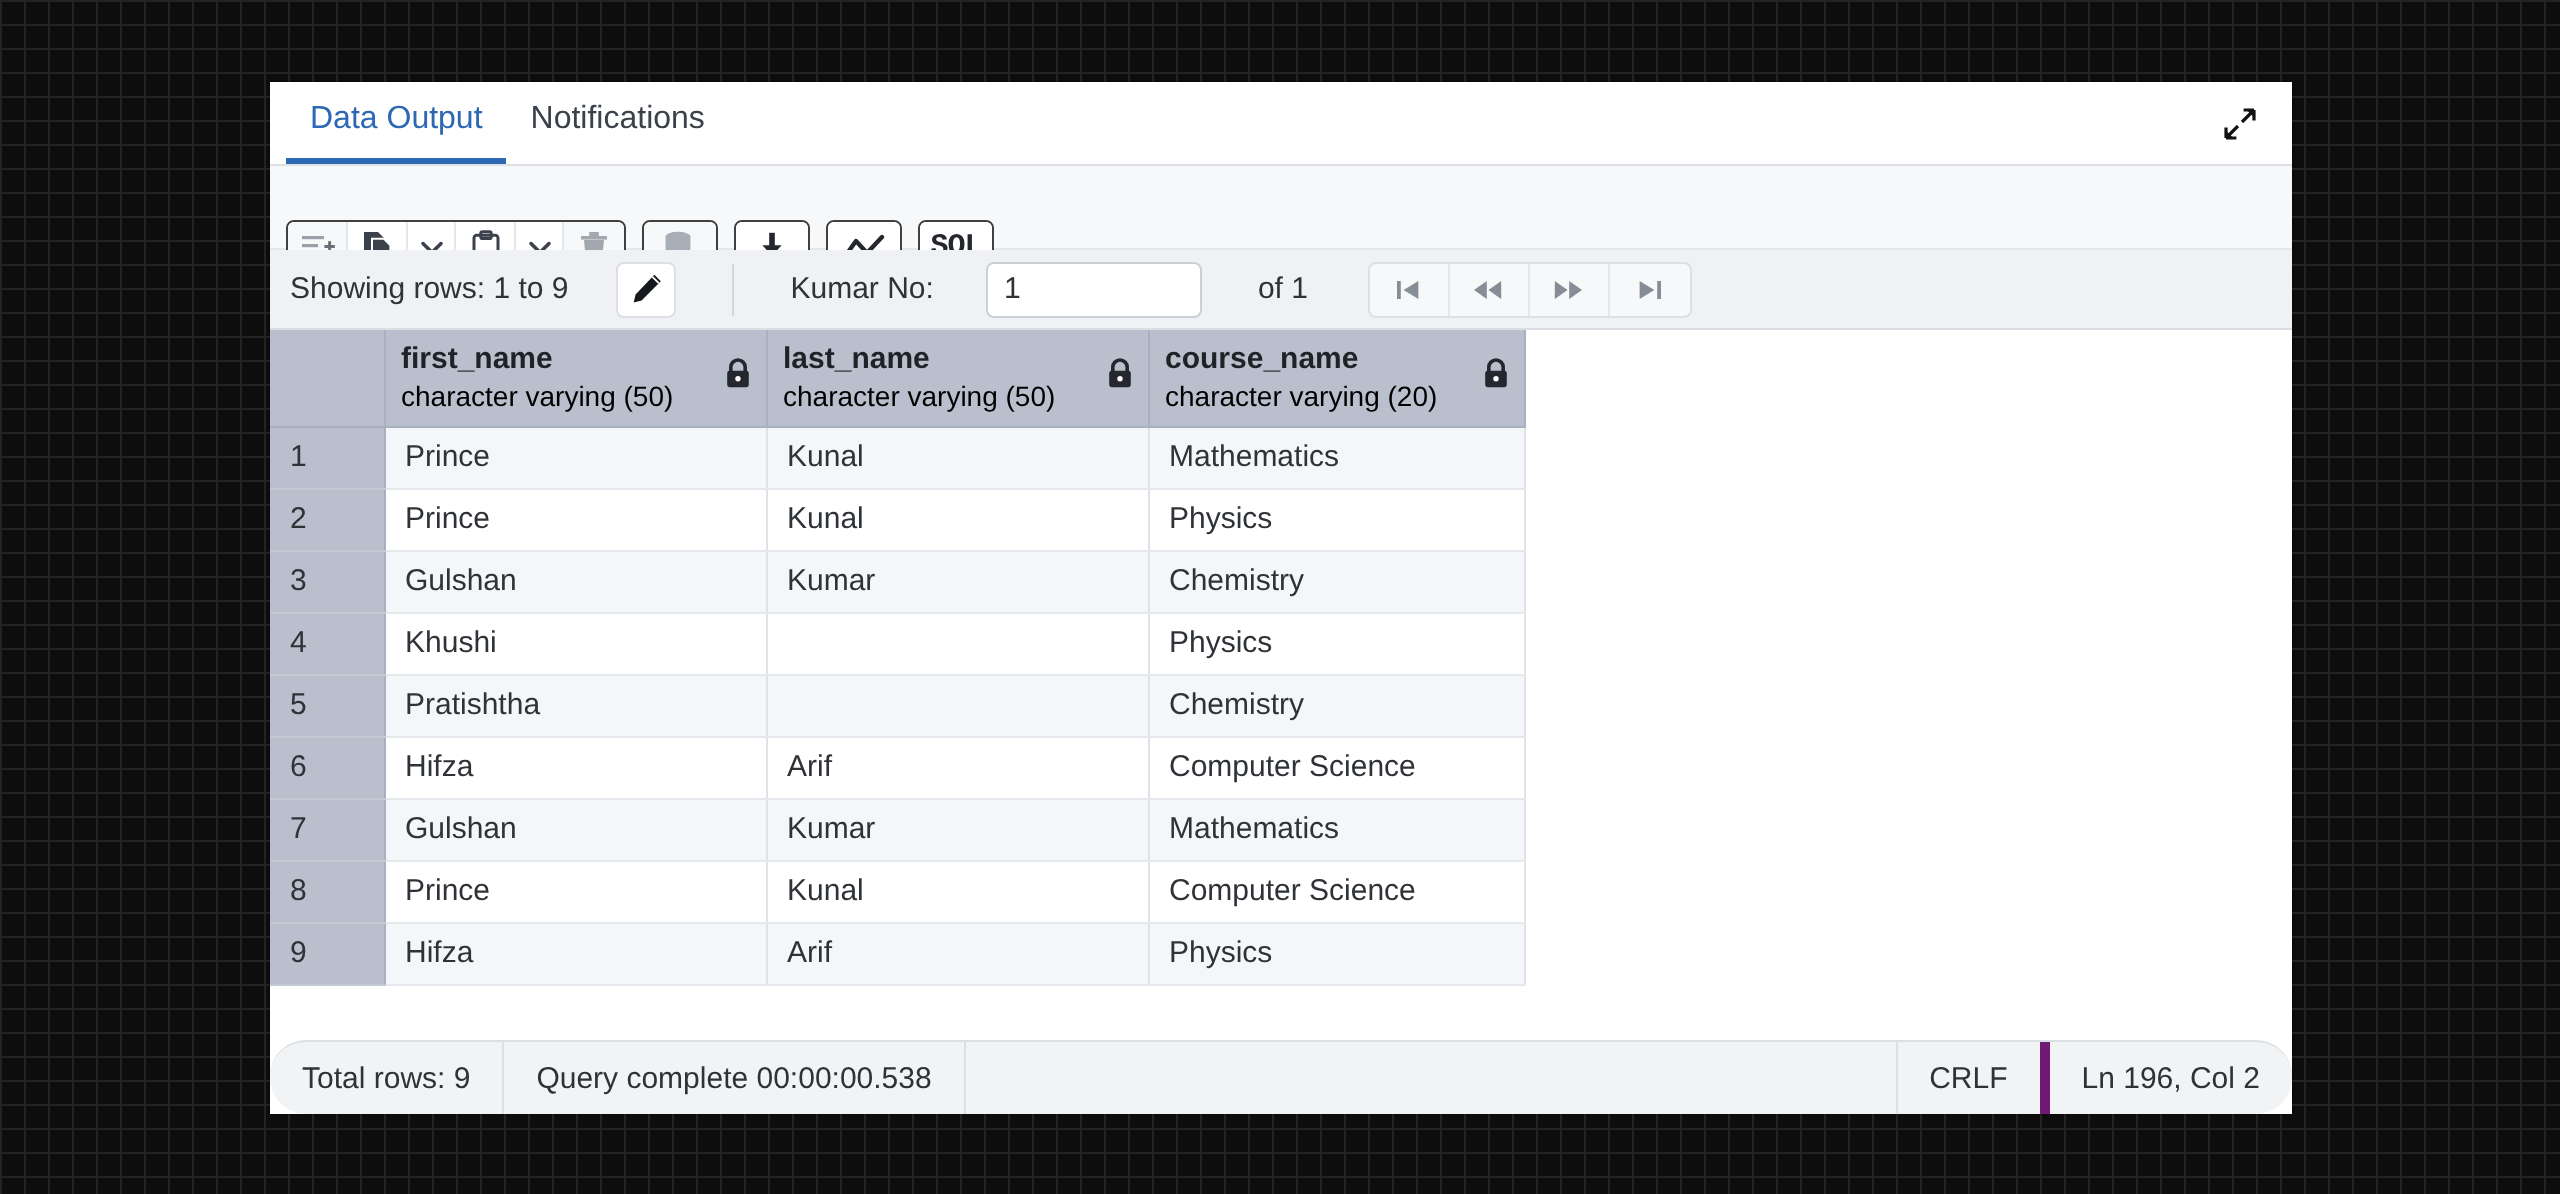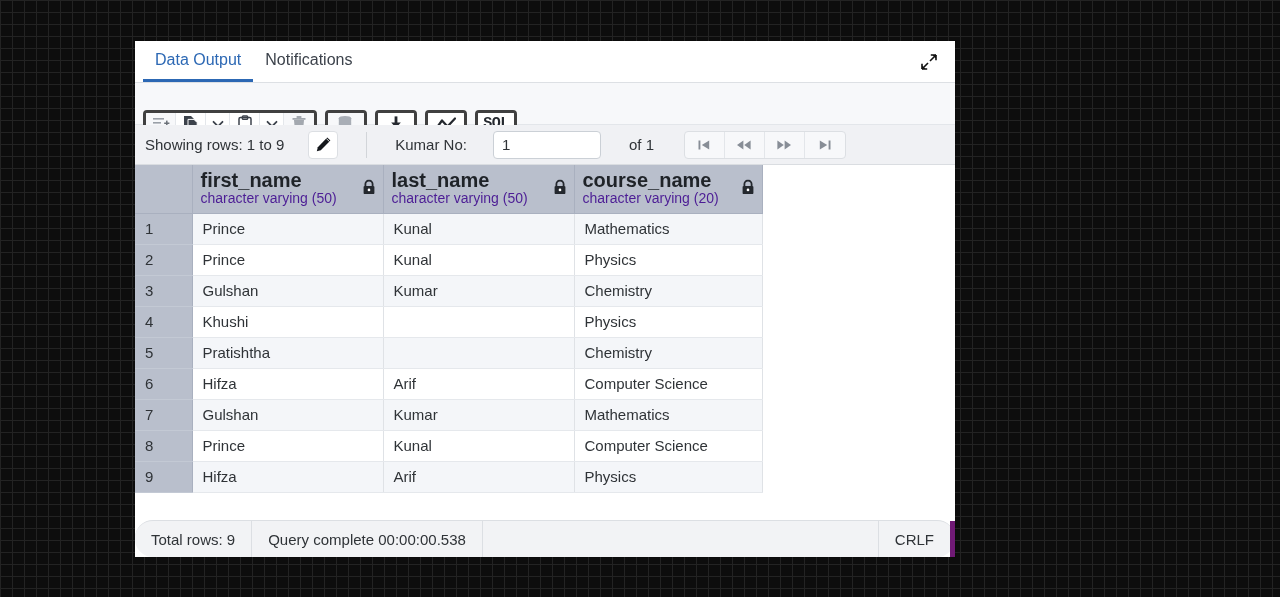--- a/index.html
+++ b/index.html
@@ -18,21 +18,21 @@
       linear-gradient(to bottom, #232323 1px, transparent 1px);
     background-size: 12px 12px;
     position: relative;
   }
 
   
   #panel {
     position: absolute;
     left: 135px;
     top: 41px;
-    width: 820px;
+    width: 1011px;
     height: 516px;
     background: #ffffff;
     display: flex;
     flex-direction: column;
     box-shadow: 0 0 0 1px rgba(0,0,0,0.08);
   }
 
   
   .tabbar {
     height: 42px;
@@ -79,21 +79,21 @@
     padding: 0 8px;
     gap: 8px;
     background: #f7f8fa;
     border-bottom: 1px solid #e3e6ea;
     flex: 0 0 auto;
   }
   .btngroup {
     display: flex;
     align-items: stretch;
     height: 28px;
-    border: 3px solid #404040;
+    border: 1px solid #404040;
     border-radius: 4px;
     overflow: hidden;
     background: #fdfdfe;
     margin-top: 40px;
   }
   .tbtn {
     width: 30px;
     display: flex;
     align-items: center;
     justify-content: center;
@@ -193,29 +193,29 @@
     background: #b9bfcc;
     border-right: 1px solid #a9b0bf;
     border-bottom: 1px solid #a9b0bf;
     height: 48px;
     padding: 4px 8px;
     position: relative;
     font-weight: normal;
   }
   .th-name {
     font-weight: bold;
-    font-size: 20px;
+    font-size: 15px;
     color: #1f2328;
     line-height: 18px;
     display: block;
   }
   .th-type {
     font-weight: normal;
     font-size: 14px;
-    color: #4c1d95;
+    color: #000000;
     line-height: 18px;
     display: block;
   }
   .th-lock {
     position: absolute;
     right: 7px;
     top: 50%;
     transform: translateY(-50%);
   }
   td.rownum {
@@ -514,15 +514,18 @@
     <div class="sb-item">
       <span>Total rows: 9</span>
     </div>
     <div class="sb-item">
       <span>Query complete 00:00:00.538</span>
     </div>
     <div class="sb-spacer"></div>
     <div class="sb-item right">
       <span>CRLF</span>
     </div>
+    <div class="sb-item last">
+      <span>Ln 196, Col 2</span>
+    </div>
   </div>
 
 </div>
 
 </body></html>

